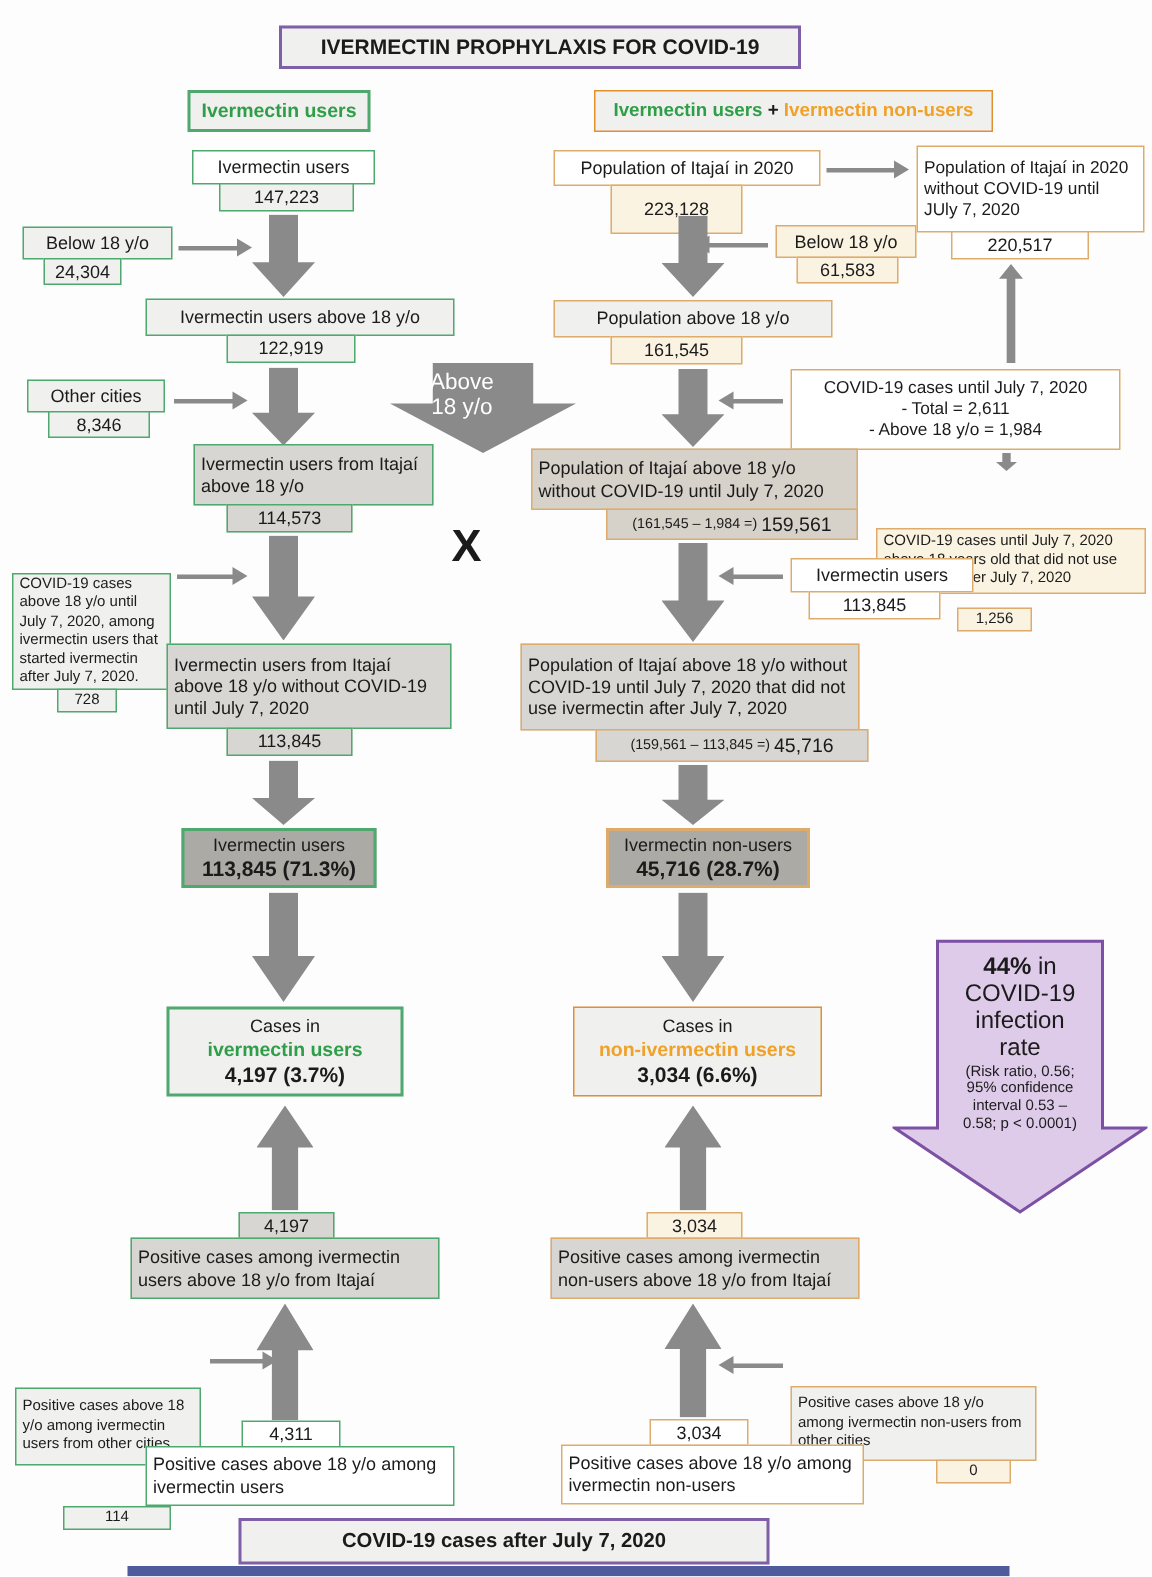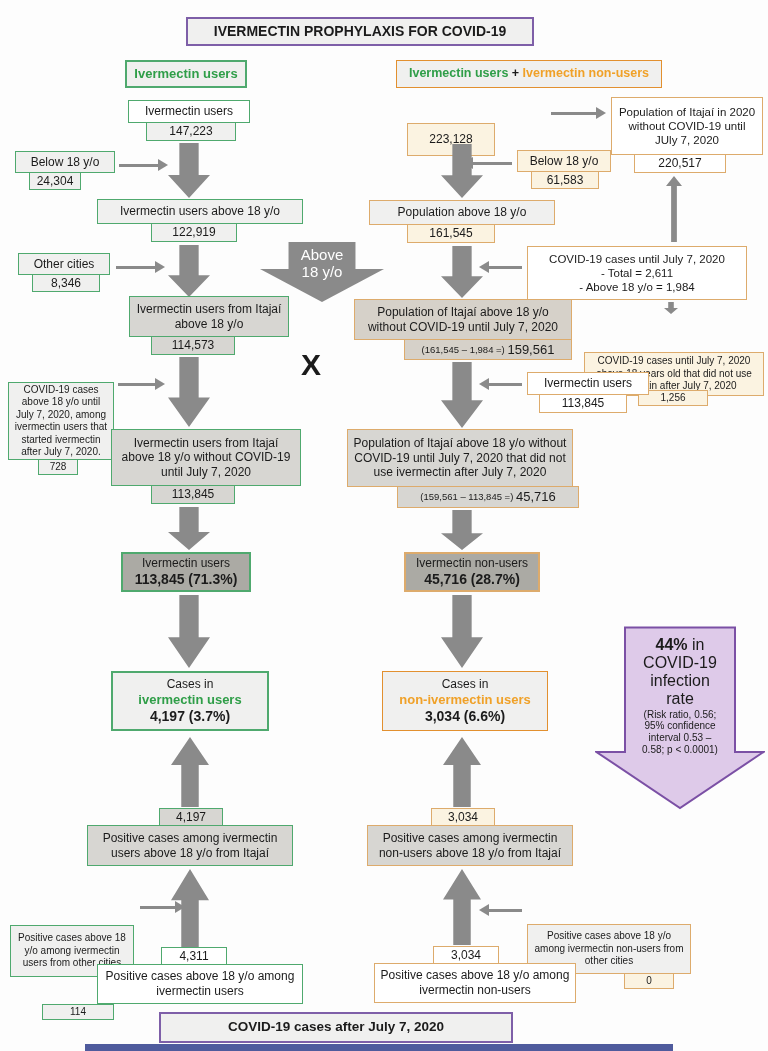--- a/index.html
+++ b/index.html
@@ -1,20 +1,20 @@
 <!DOCTYPE html>
 <html><head>
 <meta charset="utf-8">
 <style>
   html,body{margin:0;padding:0;background:#fff;}
   .canvas{position:relative;width:768px;height:1051px;background:#fdfdfd;
           font-family:"Liberation Sans","DejaVu Sans",sans-serif;color:#1b1b1b;overflow:hidden;}
   .bx{position:absolute;box-sizing:border-box;border:1.5px solid #999;
       display:flex;flex-direction:column;align-items:center;justify-content:center;
-      text-align:center;font-size:12px;line-height:1.22;padding:4px 4px;}
+      text-align:left;font-size:12px;line-height:1.22;padding:4px 4px;}
   .g{border-color:#4fa96e;}
   .o{border-color:#ddab6c;}
   .oo{border-color:#e2902f;}
   .p{border-color:#7e5fa8;border-width:2px;}
   .bd2{border-width:2px;}
   .bg-w{background:#ffffff;}
   .bg-l{background:#f0f0ef;}
   .bg-gy{background:#d7d6d2;}
   .bg-dk{background:#abaaa4;}
   .bg-cr{background:#fbf3e1;}
@@ -108,20 +108,21 @@
 
   <div class="va up" style="left:171px;top:869px;width:38px;height:78px"></div>
 
   <div class="bx g bg-l sm" style="left:10px;top:887px;width:124px;height:52px">Positive cases above 18 y/o among ivermectin users from other cities</div>
   <div class="bx g bg-l sm" style="left:42px;top:966px;width:72px;height:16px">114</div>
   <div class="ha r" style="left:140px;top:906px;width:36px"></div>
 
   <div class="bx g bg-w" style="left:161px;top:947px;width:66px;height:18px">4,311</div>
   <div class="bx g bg-w" style="left:97px;top:964px;width:206px;height:40px">Positive cases above 18 y/o among ivermectin users</div>
 
+  <div class="bx o bg-w" style="left:369px;top:100px;width:178px;height:24px">Population of Itajaí in 2020</div>
   <div class="bx o bg-cr" style="left:407px;top:123px;width:88px;height:33px">223,128</div>
   <div class="ha r" style="left:551px;top:112px;width:46px"></div>
 
   <div class="bx o bg-w" style="left:611px;top:97px;width:152px;height:58px;font-size:11.5px">Population of Itajaí in 2020 without COVID-19 until JUly 7, 2020</div>
   <div class="bx o bg-w" style="left:634px;top:154px;width:92px;height:19px">220,517</div>
 
   <div class="va down" style="left:441px;top:144px;width:42px;height:54px"></div>
 
   <div class="bx o bg-cr" style="left:517px;top:150px;width:94px;height:22px">Below 18 y/o</div>
   <div class="bx o bg-cr" style="left:531px;top:171px;width:68px;height:18px">61,583</div>
@@ -137,21 +138,21 @@
   <div class="bx o bg-w" style="left:527px;top:246px;width:220px;height:54px;font-size:11.5px">
     <span>COVID-19 cases until July 7, 2020</span>
     <span>- Total = 2,611</span>
     <span>- Above 18 y/o = 1,984</span>
   </div>
   <div class="ha l" style="left:488px;top:266px;width:34px"></div>
 
   <div class="va down-sm" style="left:664px;top:302px;width:14px;height:12px"></div>
 
   <div class="bx o bg-cr sm" style="left:584px;top:314px;width:180px;height:44px">COVID-19 cases until July 7, 2020 above 18 years old that did not use ivermectin after July 7, 2020</div>
-  <div class="bx o bg-cr sm" style="left:638px;top:352px;width:70px;height:16px">1,256</div>
+  <div class="bx o bg-cr sm" style="left:638px;top:367px;width:50px;height:16px">1,256</div>
 
   <div class="bx o bg-tg" style="left:354px;top:299px;width:218px;height:41px">Population of Itajaí above 18 y/o without COVID-19 until July 7, 2020</div>
   <div class="bx o bg-tg" style="left:404px;top:339px;width:168px;height:21px;flex-direction:row;white-space:pre">
     <span class="calc-sm">(161,545 – 1,984 =) </span><span class="calc-lg">159,561</span>
   </div>
 
   <div class="va down" style="left:441px;top:362px;width:42px;height:66px"></div>
 
   <div class="bx o bg-w" style="left:527px;top:372px;width:122px;height:23px">Ivermectin users</div>
   <div class="bx o bg-w" style="left:539px;top:394px;width:88px;height:19px">113,845</div>
@@ -185,21 +186,21 @@
   <div class="va up" style="left:443px;top:869px;width:38px;height:76px"></div>
 
   <div class="bx o bg-l sm" style="left:527px;top:886px;width:164px;height:50px">Positive cases above 18 y/o among ivermectin non-users from other cities</div>
   <div class="bx o bg-cr sm" style="left:624px;top:935px;width:50px;height:16px">0</div>
   <div class="ha l" style="left:488px;top:909px;width:34px"></div>
 
   <div class="bx o bg-w" style="left:433px;top:946px;width:66px;height:18px">3,034</div>
   <div class="bx o bg-w" style="left:374px;top:963px;width:202px;height:40px">Positive cases above 18 y/o among ivermectin non-users</div>
 
   <div class="va big" style="left:260px;top:242px;width:124px;height:60px"></div>
-  <div class="overlay white-t" style="left:260px;top:246px;width:124px;font-size:15px;line-height:1.15">
+  <div class="overlay white-t" style="left:246px;top:246px;width:124px;font-size:15px;line-height:1.15">
     <div>Above</div>
     <div>18 y/o</div>
   </div>
   <div class="overlay b" style="left:296px;top:348px;width:30px;font-size:30px">X</div>
 
   <svg style="position:absolute;left:595px;top:626px" width="170" height="184" viewBox="0 0 170 184">
     <path d="M30,1.5 L140,1.5 L140,126 L168.5,126 L85,182 L1.5,126 L30,126 Z" fill="#decae9" stroke="#7b50a5" stroke-width="2"></path>
   </svg>
   <div class="overlay" style="left:597px;top:636px;width:166px;font-size:16px;line-height:1.12">
     <div><span class="b">44%</span><span style="white-space:pre"> in</span></div>

